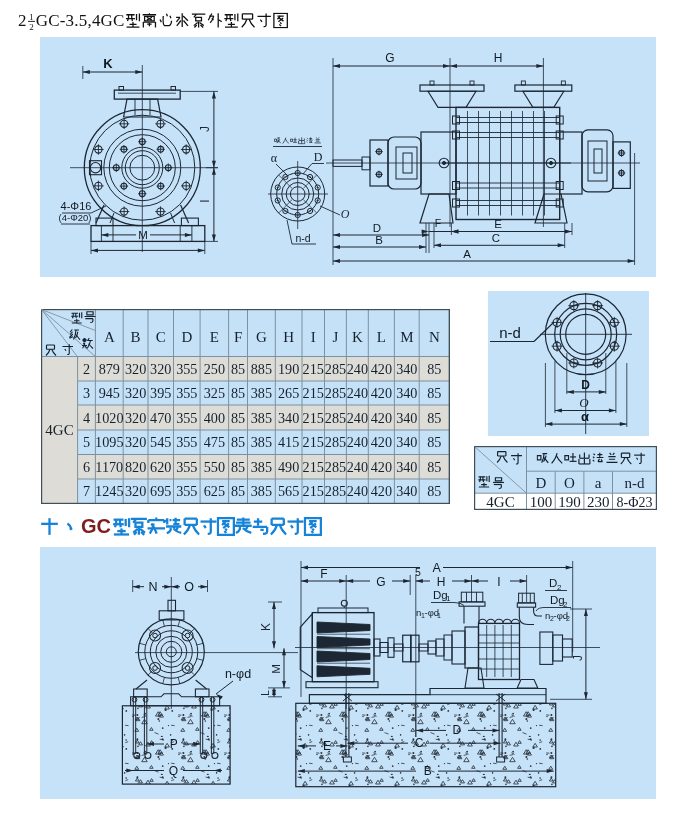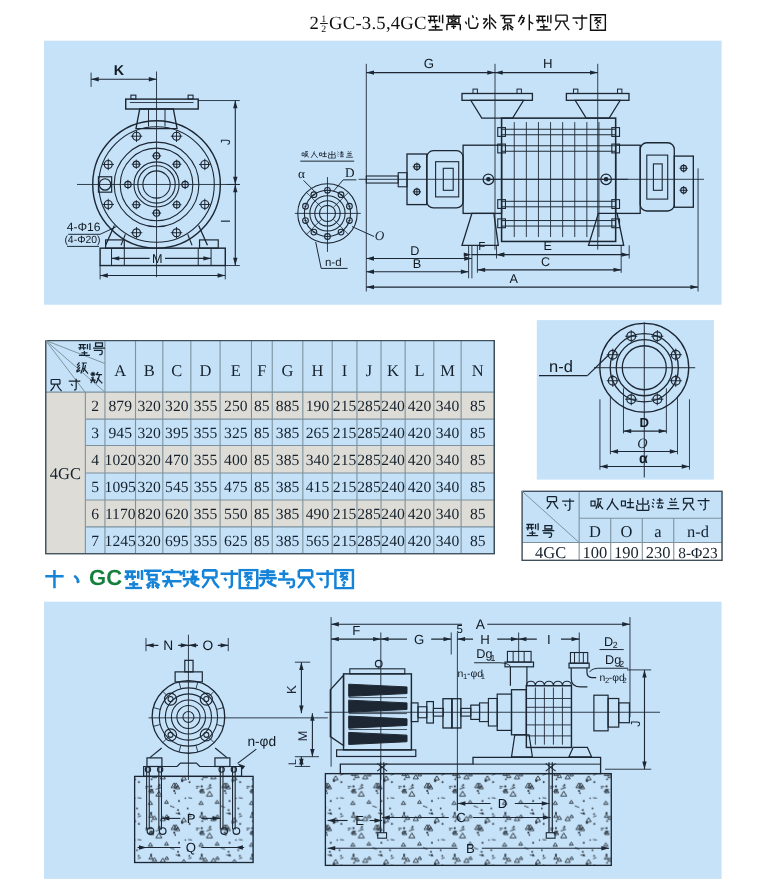--- a/index.html
+++ b/index.html
@@ -1,20 +1,20 @@
 <!DOCTYPE html>
 <html><head><meta charset="utf-8"><style>
 *{margin:0;padding:0;box-sizing:border-box}
 body{width:696px;height:813px;background:#fff;font-family:"Liberation Sans",sans-serif;position:relative;overflow:hidden}
 .abs{position:absolute}
 .bluebox{position:absolute;background:#c6e2f8}
-.title{position:absolute;left:0;top:11px;width:552px;text-align:right;font-family:"Liberation Serif",serif;
+.title{position:absolute;left:12px;top:11px;width:552px;text-align:left;font-family:"Liberation Serif",serif;
  font-size:17px;color:#111;letter-spacing:0.2px}
 .heading{position:absolute;left:40px;top:515px;height:23px;display:flex;align-items:center}
-.hgc{color:#15803d;font-weight:bold;font-size:20px;font-family:"Liberation Sans",sans-serif;margin:12px 1px}
+.hgc{color:#7f1d1d;font-weight:bold;font-size:20px;font-family:"Liberation Sans",sans-serif;margin:12px 1px}
 </style></head><body>
 <svg width="0" height="0" style="position:absolute">
     <defs>
       <symbol id="g-xing" viewBox="0 0 100 100">
         <path d="M8,14 H60"></path> 
         <path d="M22,14 V38"></path> 
         <path d="M42,14 V38"></path> 
         <path d="M6,38 H62"></path> 
         <path d="M20,38 L16,54"></path> 
         <path d="M44,38 L46,54"></path> 

